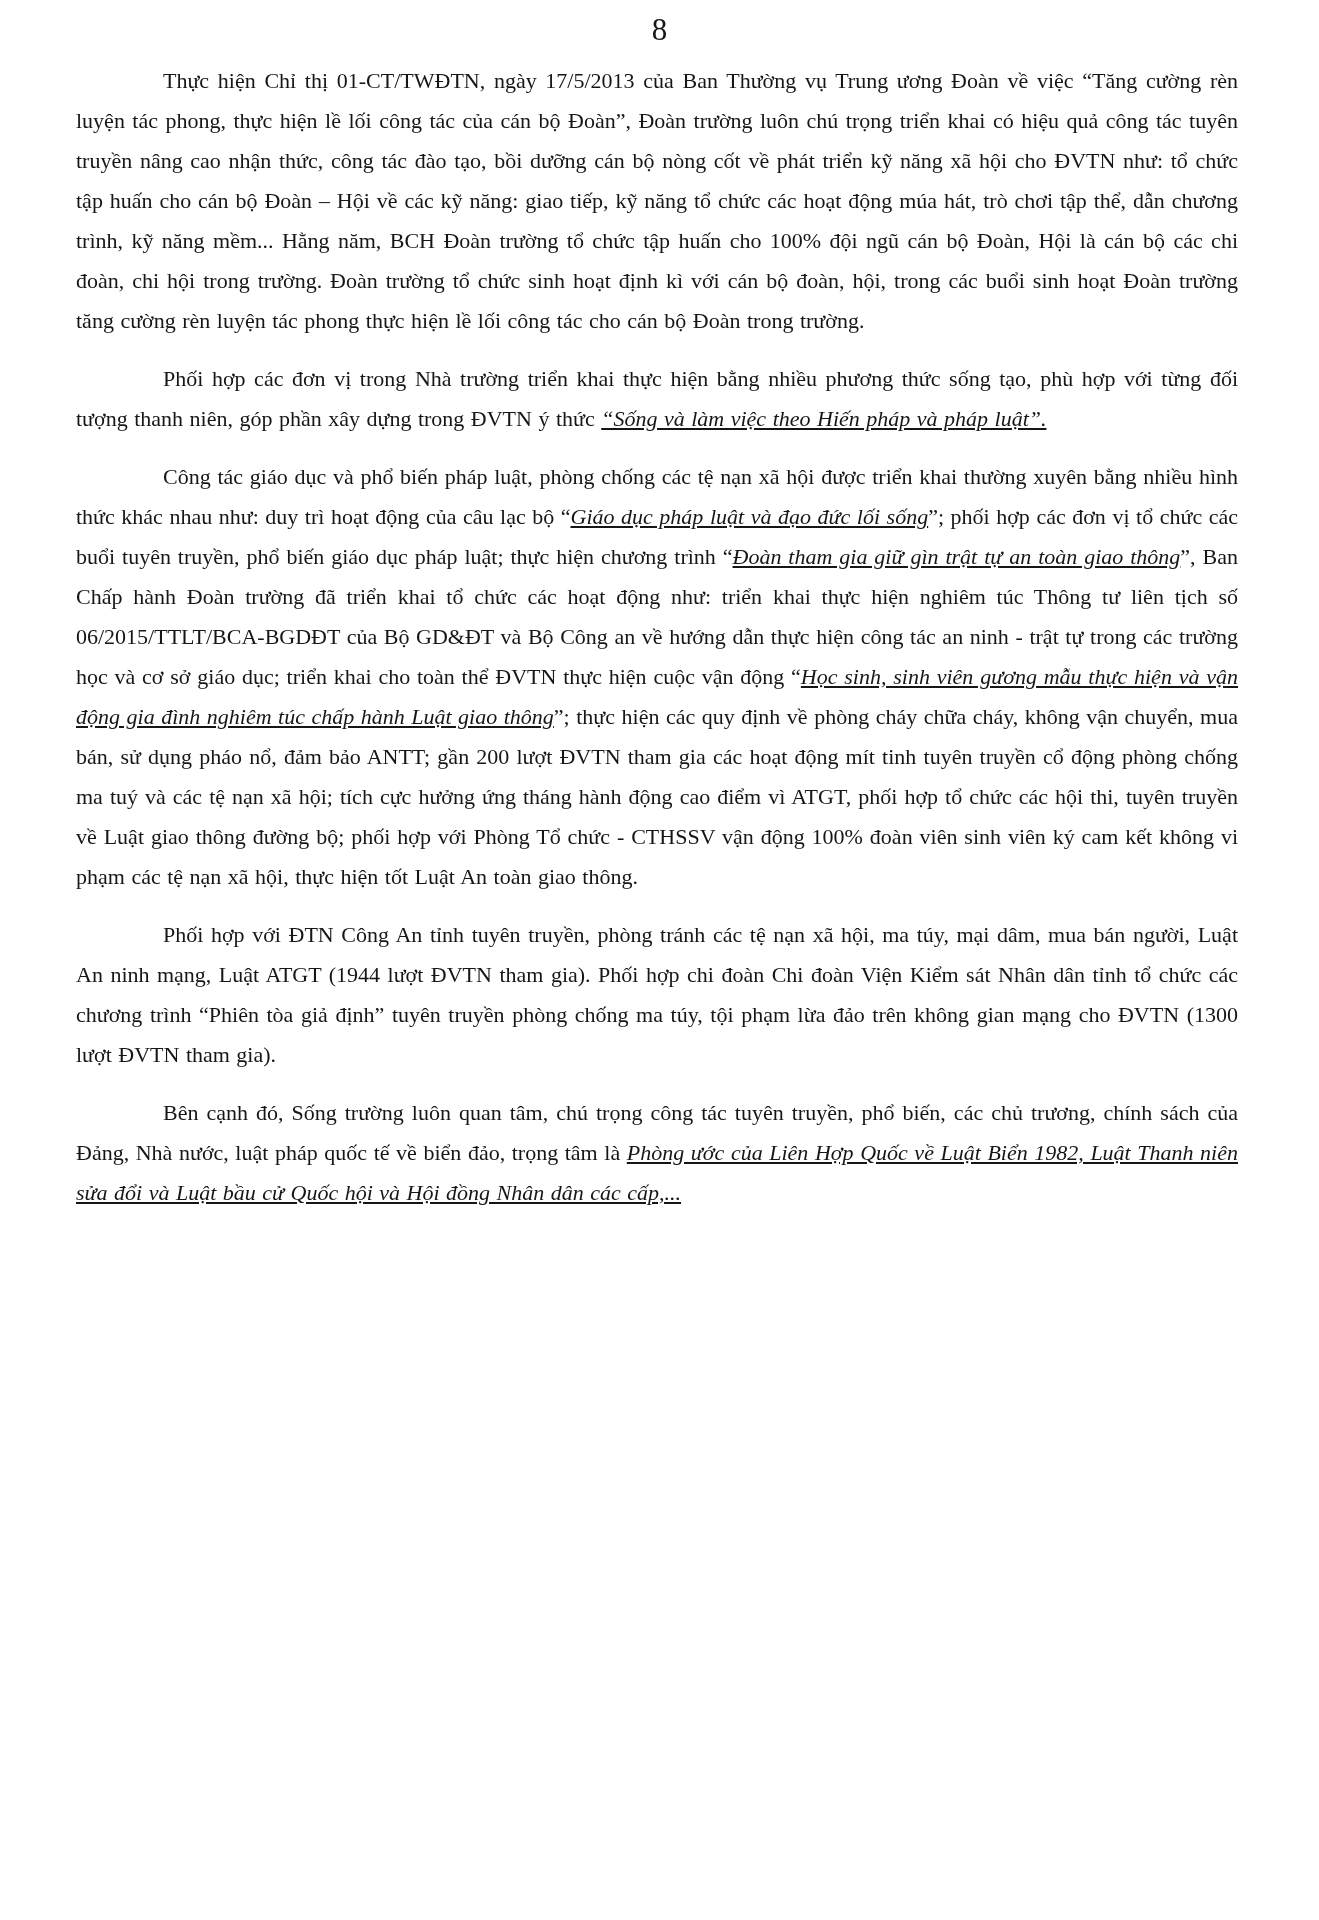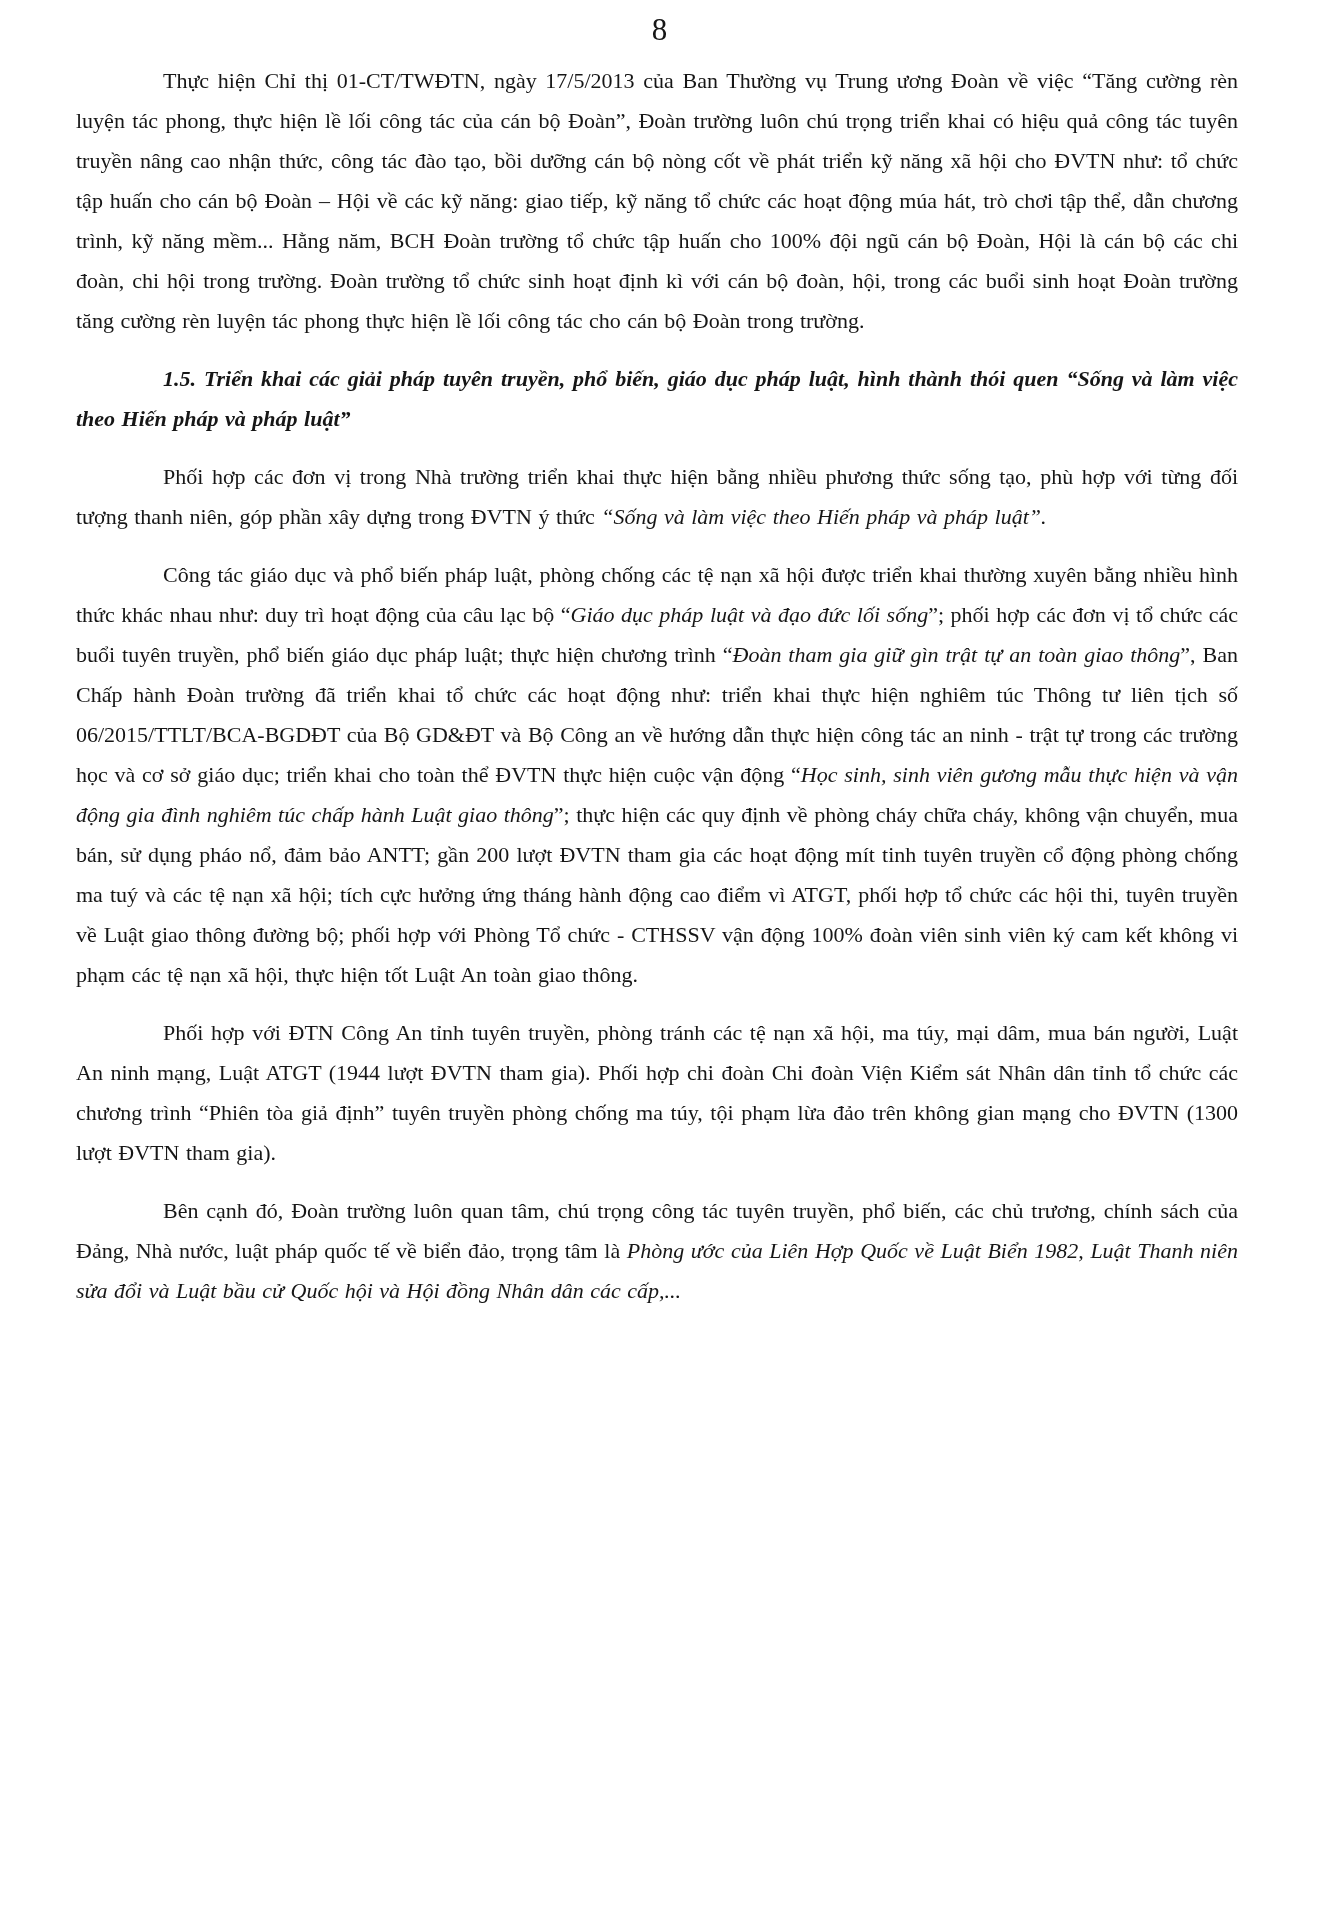--- a/index.html
+++ b/index.html
@@ -36,28 +36,28 @@
   }
   .para:first-child {
     margin-top: 8px;
   }
   .heading {
     font-weight: bold;
     font-style: italic;
   }
   .it {
     font-style: italic;
+    text-decoration: underline;
   }
 </style>
 </head>
 <body>
 
 <div class="page">
   <div class="page-number">8</div>
   <div class="content">
     <p class="para"><span>Thực hiện Chỉ thị 01-CT/TWĐTN, ngày 17/5/2013 của Ban Thường vụ Trung ương Đoàn về việc “Tăng cường rèn luyện tác phong, thực hiện lề lối công tác của cán bộ Đoàn”, Đoàn trường luôn chú trọng triển khai có hiệu quả công tác tuyên truyền nâng cao nhận thức, công tác đào tạo, bồi dưỡng cán bộ nòng cốt về phát triển kỹ năng xã hội cho ĐVTN như: tổ chức tập huấn cho cán bộ Đoàn – Hội về các kỹ năng: giao tiếp, kỹ năng tổ chức các hoạt động múa hát, trò chơi tập thể, dẫn chương trình, kỹ năng mềm... Hằng năm, BCH Đoàn trường tổ chức tập huấn cho 100% đội ngũ cán bộ Đoàn, Hội là cán bộ các chi đoàn, chi hội trong trường. Đoàn trường tổ chức sinh hoạt định kì với cán bộ đoàn, hội, trong các buổi sinh hoạt Đoàn trường tăng cường rèn luyện tác phong thực hiện lề lối công tác cho cán bộ Đoàn trong trường.</span></p>
-    <p class="para heading"><span>1.5. Triển khai các giải pháp tuyên truyền, phổ biến, giáo dục pháp luật, hình thành thói quen “Sống và làm việc theo Hiến pháp và pháp luật”</span></p>
     <p class="para"><span>Phối hợp các đơn vị trong Nhà trường triển khai thực hiện bằng nhiều phương thức sống tạo, phù hợp với từng đối tượng thanh niên, góp phần xây dựng trong ĐVTN ý thức </span><span class="it">“Sống và làm việc theo Hiến pháp và pháp luật”.</span></p>
     <p class="para"><span>Công tác giáo dục và phổ biến pháp luật, phòng chống các tệ nạn xã hội được triển khai thường xuyên bằng nhiều hình thức khác nhau như: duy trì hoạt động của câu lạc bộ “</span><span class="it">Giáo dục pháp luật và đạo đức lối sống</span><span>”; phối hợp các đơn vị tổ chức các buổi tuyên truyền, phổ biến giáo dục pháp luật; thực hiện chương trình “</span><span class="it">Đoàn tham gia giữ gìn trật tự an toàn giao thông</span><span>”, Ban Chấp hành Đoàn trường đã triển khai tổ chức các hoạt động như: triển khai thực hiện nghiêm túc Thông tư liên tịch số 06/2015/TTLT/BCA-BGDĐT của Bộ GD&amp;ĐT và Bộ Công an về hướng dẫn thực hiện công tác an ninh - trật tự trong các trường học và cơ sở giáo dục; triển khai cho toàn thể ĐVTN thực hiện cuộc vận động “</span><span class="it">Học sinh, sinh viên gương mẫu thực hiện và vận động gia đình nghiêm túc chấp hành Luật giao thông</span><span>”; thực hiện các quy định về phòng cháy chữa cháy, không vận chuyển, mua bán, sử dụng pháo nổ, đảm bảo ANTT; gần 200 lượt ĐVTN tham gia các hoạt động mít tinh tuyên truyền cổ động phòng chống ma tuý và các tệ nạn xã hội; tích cực hưởng ứng tháng hành động cao điểm vì ATGT, phối hợp tổ chức các hội thi, tuyên truyền về Luật giao thông đường bộ; phối hợp với Phòng Tổ chức - CTHSSV vận động 100% đoàn viên sinh viên ký cam kết không vi phạm các tệ nạn xã hội, thực hiện tốt Luật An toàn giao thông.</span></p>
     <p class="para"><span>Phối hợp với ĐTN Công An tỉnh tuyên truyền, phòng tránh các tệ nạn xã hội, ma túy, mại dâm, mua bán người, Luật An ninh mạng, Luật ATGT (1944 lượt ĐVTN tham gia). Phối hợp chi đoàn Chi đoàn Viện Kiểm sát Nhân dân tỉnh tổ chức các chương trình “Phiên tòa giả định” tuyên truyền phòng chống ma túy, tội phạm lừa đảo trên không gian mạng cho ĐVTN (1300 lượt ĐVTN tham gia).</span></p>
-    <p class="para"><span>Bên cạnh đó, Đoàn trường luôn quan tâm, chú trọng công tác tuyên truyền, phổ biến, các chủ trương, chính sách của Đảng, Nhà nước, luật pháp quốc tế về biển đảo, trọng tâm là </span><span class="it">Phòng ước của Liên Hợp Quốc về Luật Biển 1982, Luật Thanh niên sửa đổi và Luật bầu cử Quốc hội và Hội đồng Nhân dân các cấp,...</span></p>
+    <p class="para"><span>Bên cạnh đó, Sống trường luôn quan tâm, chú trọng công tác tuyên truyền, phổ biến, các chủ trương, chính sách của Đảng, Nhà nước, luật pháp quốc tế về biển đảo, trọng tâm là </span><span class="it">Phòng ước của Liên Hợp Quốc về Luật Biển 1982, Luật Thanh niên sửa đổi và Luật bầu cử Quốc hội và Hội đồng Nhân dân các cấp,...</span></p>
   </div>
 </div>
 
 </body></html>

